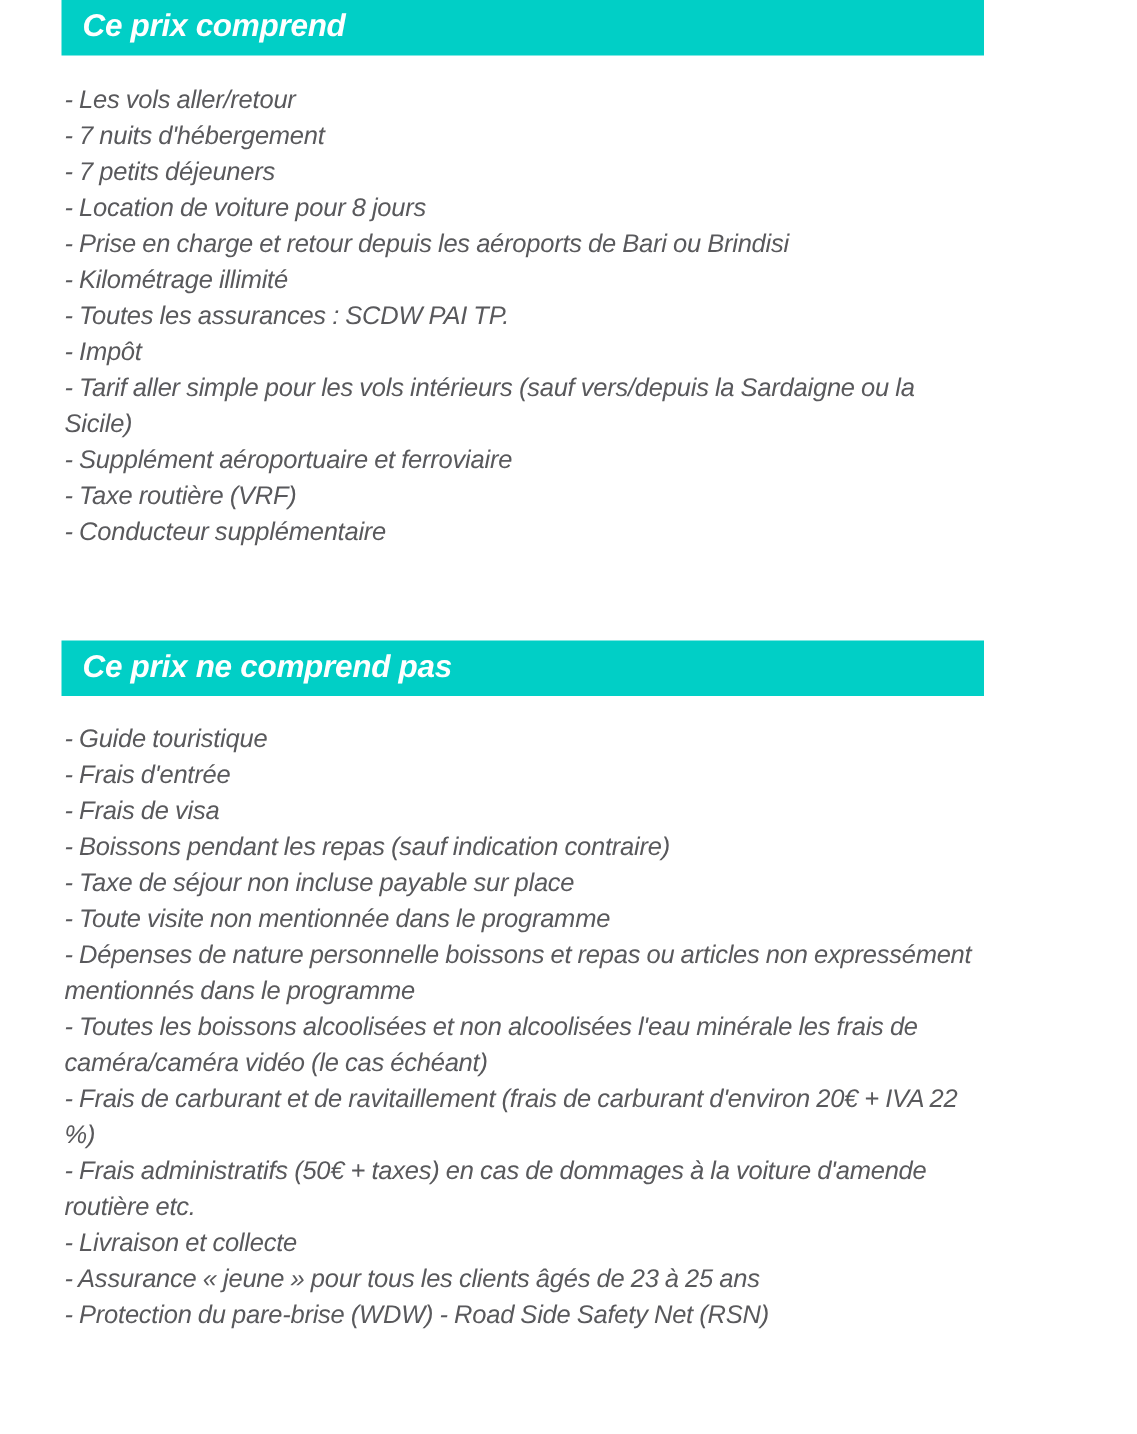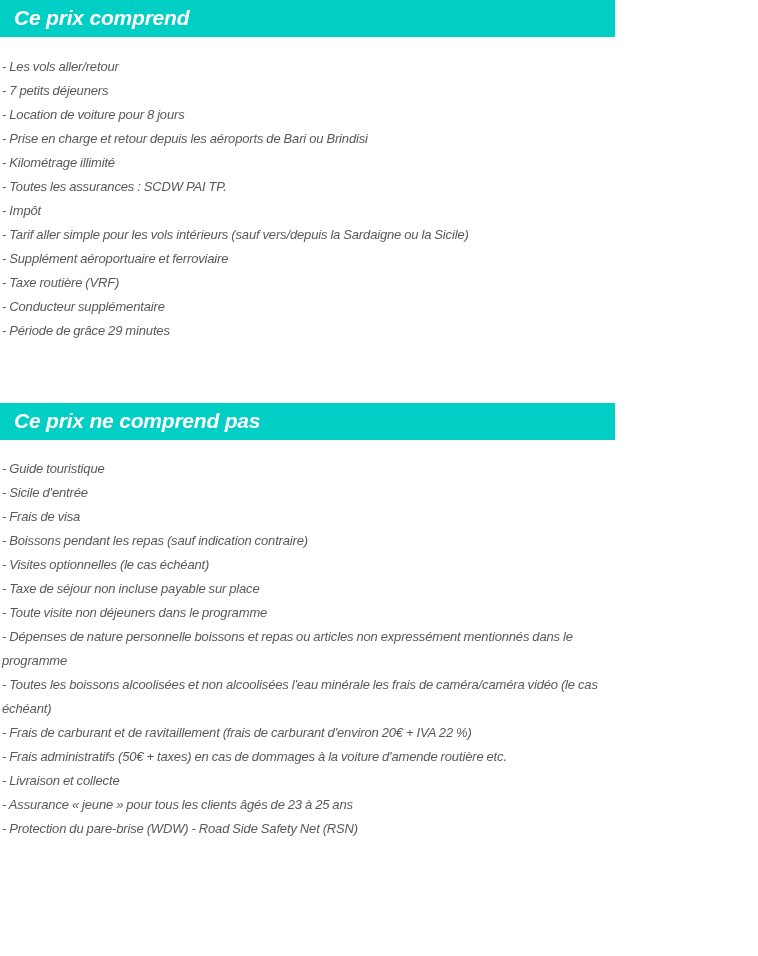--- a/index.html
+++ b/index.html
@@ -11,41 +11,42 @@
     height: 956px;
     background: #ffffff;
     font-family: "Liberation Sans", sans-serif;
     overflow: hidden;
   }
   .page {
     position: relative;
     width: 615px;
     height: 956px;
     background: #ffffff;
+    padding-left: 41px;
   }
   .section-header {
     background: #01cfc6;
     width: 100%;
     box-sizing: border-box;
     padding: 5px 0 7px 14px;
     color: #ffffff;
     font-style: italic;
     font-weight: bold;
     font-size: 21px;
     line-height: 25px;
     letter-spacing: -0.2px;
     white-space: nowrap;
   }
   .section-body {
     padding: 0 0 0 2px;
   }
   .list-item {
     color: #59595c;
     font-style: italic;
-    font-size: 13px;
+    font-size: 17px;
     line-height: 24px;
     letter-spacing: -0.15px;
     white-space: normal;
     word-spacing: -0.4px;
   }
   .section-one .section-body {
     padding-top: 18px;
   }
   .section-two .section-body {
     padding-top: 17px;
@@ -56,46 +57,45 @@
 </style>
 </head>
 <body>
 
 <div class="page">
 
   <div class="section section-one">
     <div class="section-header">Ce prix comprend</div>
     <div class="section-body">
       <div class="list-item">- Les vols aller/retour</div>
+      <div class="list-item">- 7 nuits d'hébergement</div>
       <div class="list-item">- 7 petits déjeuners</div>
       <div class="list-item">- Location de voiture pour 8 jours</div>
       <div class="list-item">- Prise en charge et retour depuis les aéroports de Bari ou Brindisi</div>
       <div class="list-item">- Kilométrage illimité</div>
       <div class="list-item">- Toutes les assurances : SCDW PAI TP.</div>
       <div class="list-item">- Impôt</div>
       <div class="list-item">- Tarif aller simple pour les vols intérieurs (sauf vers/depuis la Sardaigne ou la Sicile)</div>
       <div class="list-item">- Supplément aéroportuaire et ferroviaire</div>
       <div class="list-item">- Taxe routière (VRF)</div>
       <div class="list-item">- Conducteur supplémentaire</div>
-      <div class="list-item">- Période de grâce 29 minutes</div>
     </div>
   </div>
 
   <div class="spacer-between-sections"></div>
 
   <div class="section section-two">
     <div class="section-header">Ce prix ne comprend pas</div>
     <div class="section-body">
       <div class="list-item">- Guide touristique</div>
-      <div class="list-item">- Sicile d'entrée</div>
+      <div class="list-item">- Frais d'entrée</div>
       <div class="list-item">- Frais de visa</div>
       <div class="list-item">- Boissons pendant les repas (sauf indication contraire)</div>
-      <div class="list-item">- Visites optionnelles (le cas échéant)</div>
       <div class="list-item">- Taxe de séjour non incluse payable sur place</div>
-      <div class="list-item">- Toute visite non déjeuners dans le programme</div>
+      <div class="list-item">- Toute visite non mentionnée dans le programme</div>
       <div class="list-item">- Dépenses de nature personnelle boissons et repas ou articles non expressément mentionnés dans le programme</div>
       <div class="list-item">- Toutes les boissons alcoolisées et non alcoolisées l'eau minérale les frais de caméra/caméra vidéo (le cas échéant)</div>
       <div class="list-item">- Frais de carburant et de ravitaillement (frais de carburant d'environ 20€ + IVA 22 %)</div>
       <div class="list-item">- Frais administratifs (50€ + taxes) en cas de dommages à la voiture d'amende routière etc.</div>
       <div class="list-item">- Livraison et collecte</div>
       <div class="list-item">- Assurance « jeune » pour tous les clients âgés de 23 à 25 ans</div>
       <div class="list-item">- Protection du pare-brise (WDW) - Road Side Safety Net (RSN)</div>
 
     </div>
   </div>

